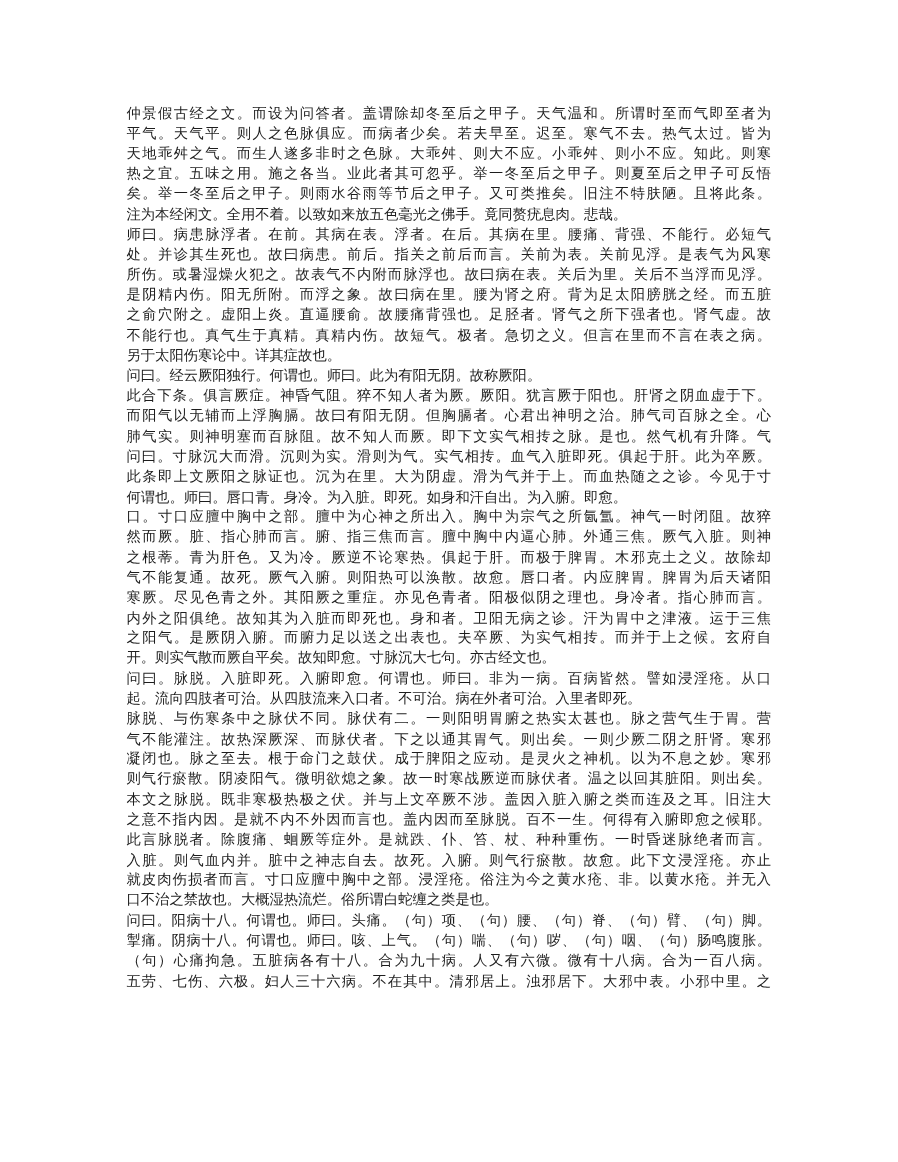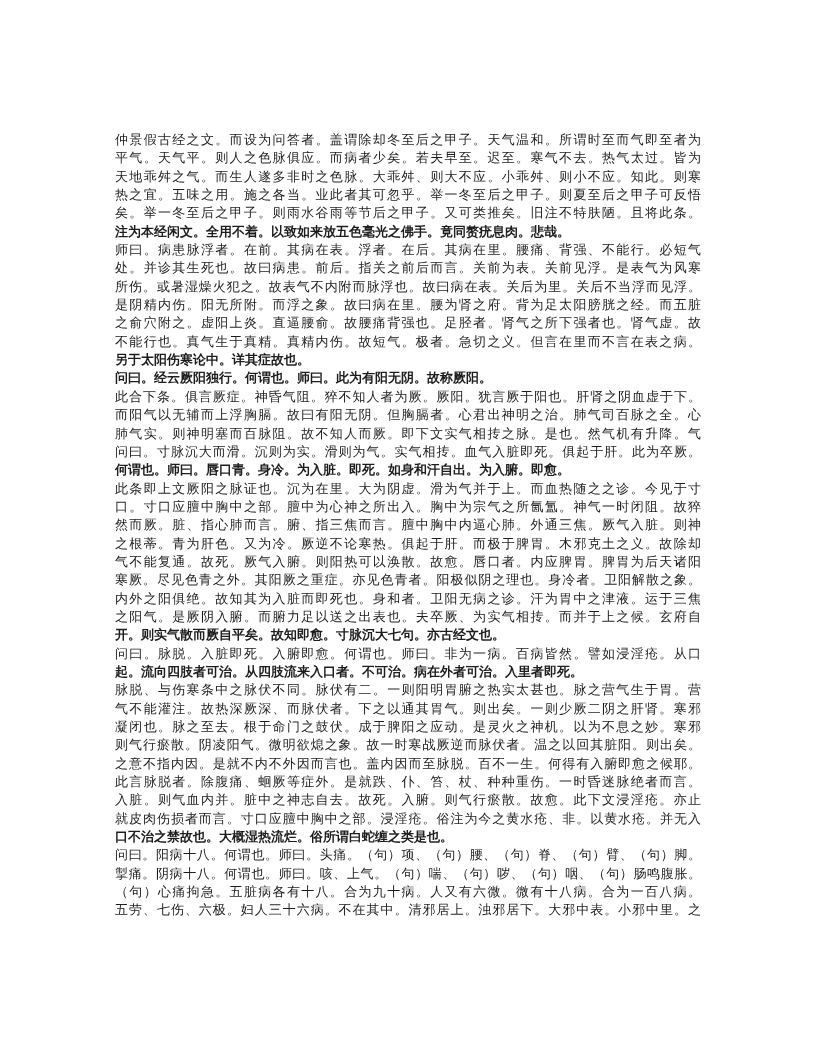--- a/index.html
+++ b/index.html
@@ -19,34 +19,32 @@
     background: #ffffff;
     overflow: hidden;
   }
   .text-block {
     position: absolute;
     left: 115px;
     top: 95px;
     width: 586px;
     color: #1d1d1d;
     font-size: 13px;
-    margin-top: 36px;
   }
   .line {
     height: 18.35px;
     line-height: 18.35px;
     overflow: hidden;
     text-align: justify;
     text-align-last: justify;
     word-break: break-all;
   }
   .line.short {
     text-align: left;
     text-align-last: left;
-    font-weight: bold;
   }
 </style>
 </head>
 <body style="background: rgb(255, 255, 255);">
 
 <div class="page">
   <div class="text-block" style="color: rgb(29, 29, 29);">
       <div class="line">仲景假古经之文。而设为问答者。盖谓除却冬至后之甲子。天气温和。所谓时至而气即至者为</div>
       <div class="line">平气。天气平。则人之色脉俱应。而病者少矣。若夫早至。迟至。寒气不去。热气太过。皆为</div>
       <div class="line">天地乖舛之气。而生人遂多非时之色脉。大乖舛、则大不应。小乖舛、则小不应。知此。则寒</div>
@@ -58,36 +56,37 @@
       <div class="line">所伤。或暑湿燥火犯之。故表气不内附而脉浮也。故曰病在表。关后为里。关后不当浮而见浮。</div>
       <div class="line">是阴精内伤。阳无所附。而浮之象。故曰病在里。腰为肾之府。背为足太阳膀胱之经。而五脏</div>
       <div class="line">之俞穴附之。虚阳上炎。直逼腰俞。故腰痛背强也。足胫者。肾气之所下强者也。肾气虚。故</div>
       <div class="line">不能行也。真气生于真精。真精内伤。故短气。极者。急切之义。但言在里而不言在表之病。</div>
       <div class="line short">另于太阳伤寒论中。详其症故也。</div>
       <div class="line short">问曰。经云厥阳独行。何谓也。师曰。此为有阳无阴。故称厥阳。</div>
       <div class="line">此合下条。俱言厥症。神昏气阻。猝不知人者为厥。厥阳。犹言厥于阳也。肝肾之阴血虚于下。</div>
       <div class="line">而阳气以无辅而上浮胸膈。故曰有阳无阴。但胸膈者。心君出神明之治。肺气司百脉之全。心</div>
       <div class="line">肺气实。则神明塞而百脉阻。故不知人而厥。即下文实气相抟之脉。是也。然气机有升降。气</div>
       <div class="line">问曰。寸脉沉大而滑。沉则为实。滑则为气。实气相抟。血气入脏即死。俱起于肝。此为卒厥。</div>
+      <div class="line">此条即上文厥阳之脉证也。沉为在里。大为阴虚。滑为气并于上。而血热随之之诊。今见于寸</div>
       <div class="line short">何谓也。师曰。唇口青。身冷。为入脏。即死。如身和汗自出。为入腑。即愈。</div>
-      <div class="line">此条即上文厥阳之脉证也。沉为在里。大为阴虚。滑为气并于上。而血热随之之诊。今见于寸</div>
       <div class="line">口。寸口应膻中胸中之部。膻中为心神之所出入。胸中为宗气之所氤氲。神气一时闭阻。故猝</div>
       <div class="line">然而厥。脏、指心肺而言。腑、指三焦而言。膻中胸中内逼心肺。外通三焦。厥气入脏。则神</div>
       <div class="line">之根蒂。青为肝色。又为冷。厥逆不论寒热。俱起于肝。而极于脾胃。木邪克土之义。故除却</div>
       <div class="line">气不能复通。故死。厥气入腑。则阳热可以涣散。故愈。唇口者。内应脾胃。脾胃为后天诸阳</div>
-      <div class="line">寒厥。尽见色青之外。其阳厥之重症。亦见色青者。阳极似阴之理也。身冷者。卫阳解散之象。</div>
+      <div class="line">寒厥。尽见色青之外。其阳厥之重症。亦见色青者。阳极似阴之理也。身冷者。指心肺而言。</div>
       <div class="line">内外之阳俱绝。故知其为入脏而即死也。身和者。卫阳无病之诊。汗为胃中之津液。运于三焦</div>
       <div class="line">之阳气。是厥阴入腑。而腑力足以送之出表也。夫卒厥、为实气相抟。而并于上之候。玄府自</div>
       <div class="line short">开。则实气散而厥自平矣。故知即愈。寸脉沉大七句。亦古经文也。</div>
       <div class="line">问曰。脉脱。入脏即死。入腑即愈。何谓也。师曰。非为一病。百病皆然。譬如浸淫疮。从口</div>
       <div class="line short">起。流向四肢者可治。从四肢流来入口者。不可治。病在外者可治。入里者即死。</div>
       <div class="line">脉脱、与伤寒条中之脉伏不同。脉伏有二。一则阳明胃腑之热实太甚也。脉之营气生于胃。营</div>
       <div class="line">气不能灌注。故热深厥深、而脉伏者。下之以通其胃气。则出矣。一则少厥二阴之肝肾。寒邪</div>
       <div class="line">凝闭也。脉之至去。根于命门之鼓伏。成于脾阳之应动。是灵火之神机。以为不息之妙。寒邪</div>
       <div class="line">则气行瘀散。阴凌阳气。微明欲熄之象。故一时寒战厥逆而脉伏者。温之以回其脏阳。则出矣。</div>
+      <div class="line">本文之脉脱。既非寒极热极之伏。并与上文卒厥不涉。盖因入脏入腑之类而连及之耳。旧注大</div>
       <div class="line">之意不指内因。是就不内不外因而言也。盖内因而至脉脱。百不一生。何得有入腑即愈之候耶。</div>
       <div class="line">此言脉脱者。除腹痛、蛔厥等症外。是就跌、仆、笞、杖、种种重伤。一时昏迷脉绝者而言。</div>
       <div class="line">入脏。则气血内并。脏中之神志自去。故死。入腑。则气行瘀散。故愈。此下文浸淫疮。亦止</div>
       <div class="line">就皮肉伤损者而言。寸口应膻中胸中之部。浸淫疮。俗注为今之黄水疮、非。以黄水疮。并无入</div>
       <div class="line short">口不治之禁故也。大概湿热流烂。俗所谓白蛇缠之类是也。</div>
       <div class="line">问曰。阳病十八。何谓也。师曰。头痛。（句）项、（句）腰、（句）脊、（句）臂、（句）脚。（句）</div>
       <div class="line">掣痛。阴病十八。何谓也。师曰。咳、上气。（句）喘、（句）哕、（句）咽、（句）肠鸣腹胀。</div>
       <div class="line">（句）心痛拘急。五脏病各有十八。合为九十病。人又有六微。微有十八病。合为一百八病。</div>
       <div class="line">五劳、七伤、六极。妇人三十六病。不在其中。清邪居上。浊邪居下。大邪中表。小邪中里。之</div>
     </div>

